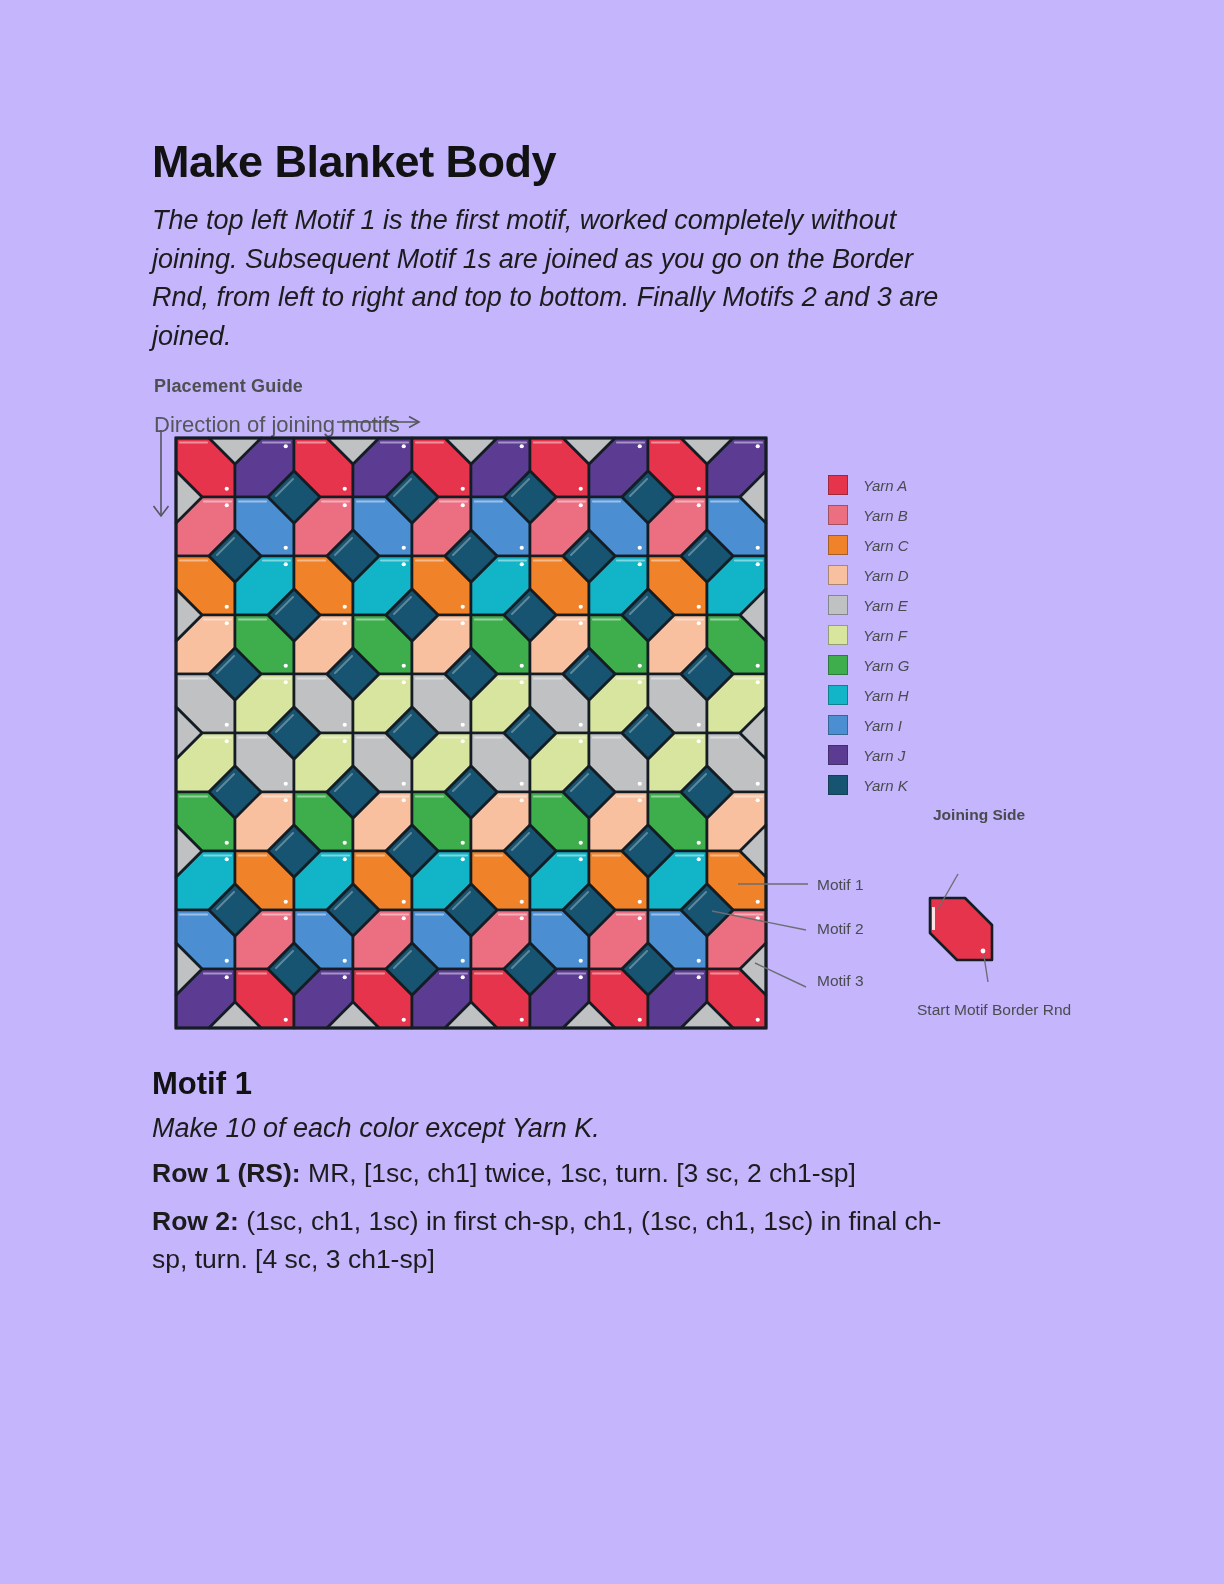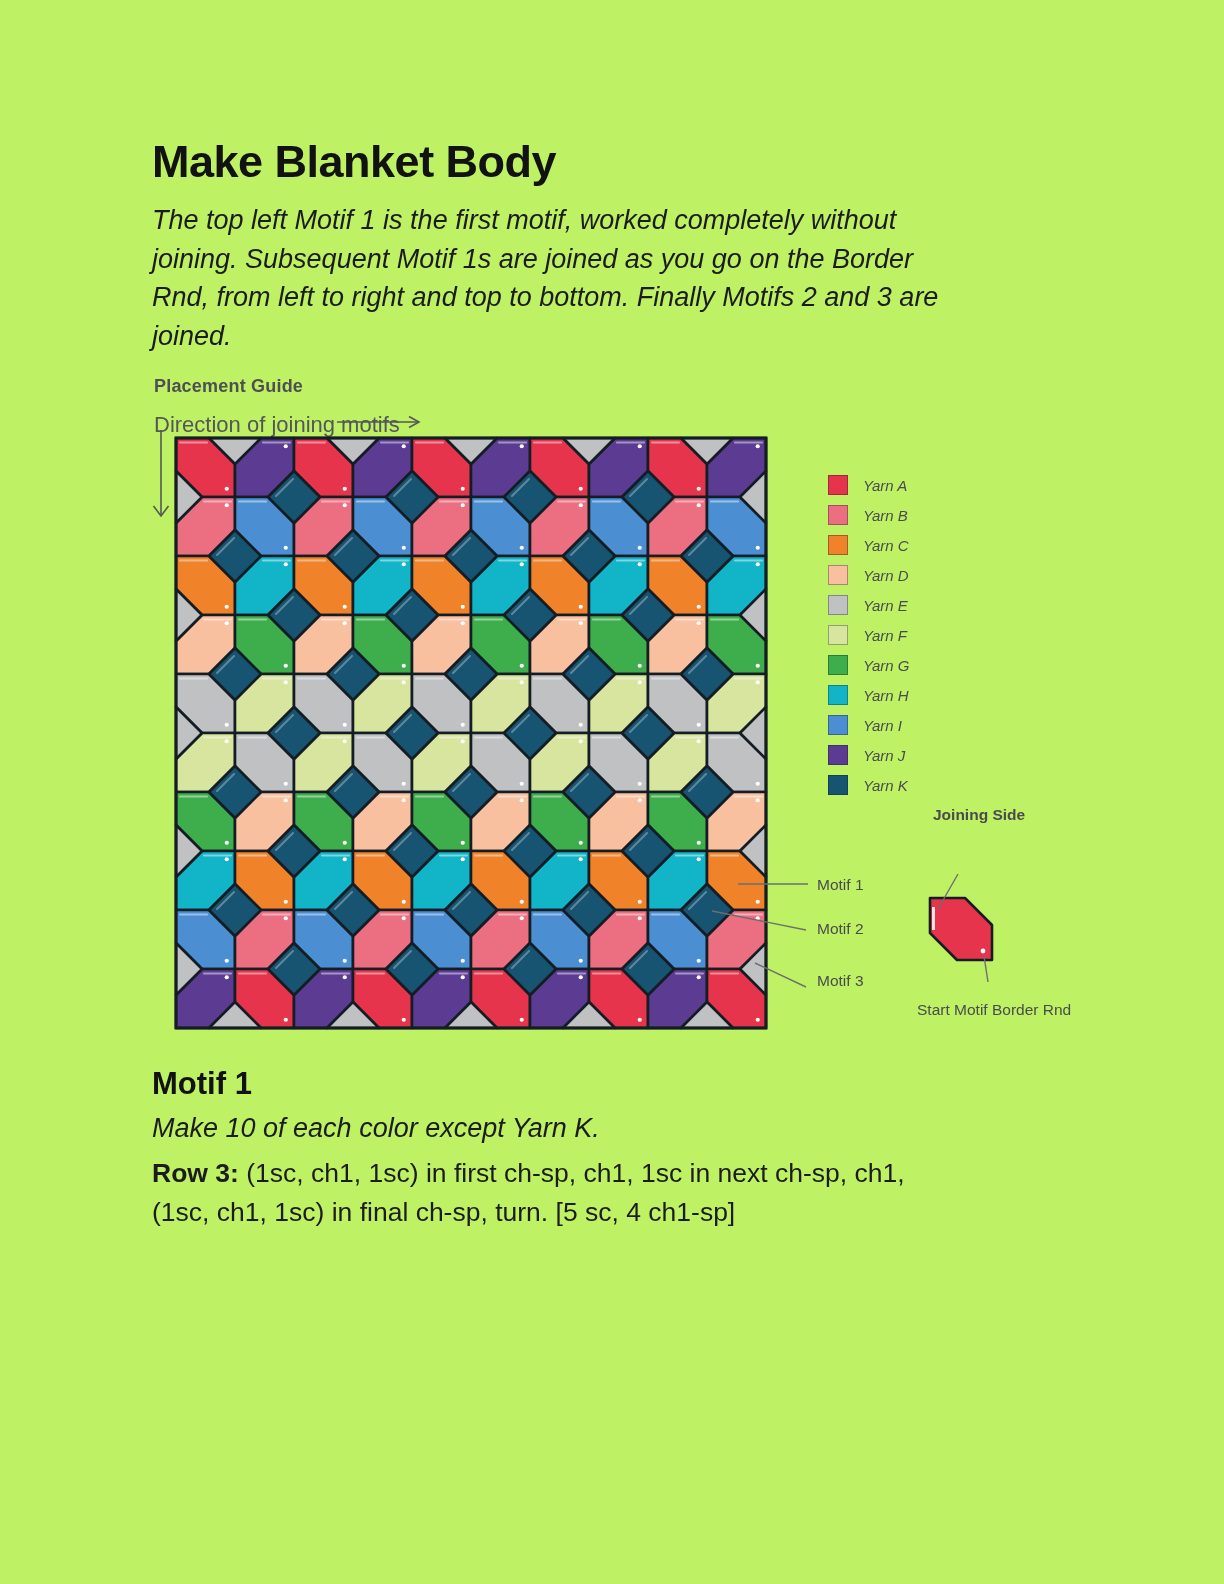--- a/index.html
+++ b/index.html
@@ -1,17 +1,17 @@
 <!DOCTYPE html>
 <html><head>
 <meta charset="utf-8">
 <style>
   html,body{margin:0;padding:0;background:#888;}
   #page{
-    position:relative;width:1224px;height:1584px;background:#bef264;
+    position:relative;width:1224px;height:1584px;background:#c4b5fd;
     font-family:"Liberation Sans", sans-serif;overflow:hidden;margin:0 auto;
   }
   .abs{position:absolute;}
   #doc-title{left:152px;top:136px;font-size:45px;font-weight:bold;color:#121212;letter-spacing:-0.5px;}
   #intro-paragraph{left:152px;top:201px;width:960px;font-size:27px;font-style:italic;
     line-height:38.5px;color:#1c1c1c;white-space:pre-line;}
   #placement-heading{left:154px;top:376px;font-size:18px;font-weight:bold;color:#4e4f51;letter-spacing:0.2px;}
   #direction-label{left:154px;top:412px;font-size:22px;color:#55565a;}
   #legend{left:828px;top:470px;}
   .legend-item{display:flex;align-items:center;height:30px;}
@@ -514,17 +514,18 @@
       <div class="abs callout-label" style="left: 817px; top: 972px;">Motif 3</div>
       <div class="abs callout-label" style="left: 933px; top: 806px; font-weight: bold;">Joining Side</div>
       <div class="abs callout-label" style="left: 917px; top: 977px; margin-top: 24px;">Start Motif Border Rnd</div>
     </div>
 
   <div id="motif1-heading" class="abs">Motif 1</div>
 
   <div id="motif1-note" class="abs">Make 10 of each color except Yarn K.</div>
 
   <div id="motif1-rows" class="abs">
-      <p class="pattern-row"><b>Row 3:</b> <span>(1sc, ch1, 1sc) in first ch-sp, ch1, 1sc in next ch-sp, ch1,
-(1sc, ch1, 1sc) in final ch-sp, turn. [5 sc, 4 ch1-sp]</span></p>
+      <p class="pattern-row"><b>Row 1 (RS):</b> <span>MR, [1sc, ch1] twice, 1sc, turn. [3 sc, 2 ch1-sp]</span></p>
+      <p class="pattern-row"><b>Row 2:</b> <span>(1sc, ch1, 1sc) in first ch-sp, ch1, (1sc, ch1, 1sc) in final ch-
+sp, turn. [4 sc, 3 ch1-sp]</span></p>
     </div>
 
 </div>
 
 </body></html>

